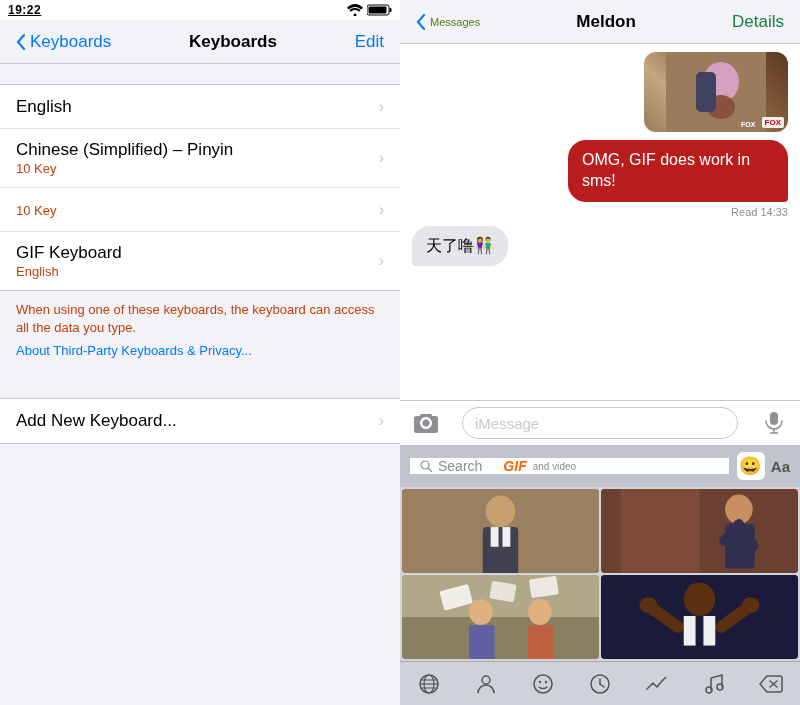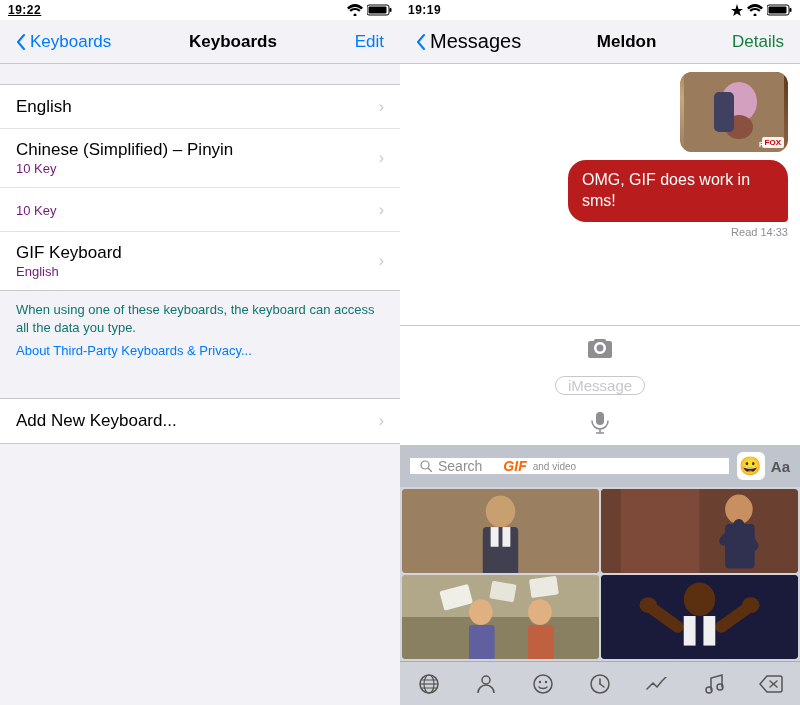--- a/index.html
+++ b/index.html
@@ -102,34 +102,34 @@
       flex-direction: column;
     }
 
     .list-item-title {
       font-size: 17px;
       color: #000;
     }
 
     .list-item-subtitle {
       font-size: 13px;
-      color: #701a75;
+      color: #c2410c;
       margin-top: 1px;
     }
 
     .chevron {
       color: #c8c8cc;
       font-size: 16px;
       font-weight: 300;
     }
 
     .footer-text {
       padding: 10px 16px 6px;
       font-size: 13px;
-      color: #0f766e;
+      color: #c2410c;
       line-height: 1.4;
     }
 
     .footer-link {
       color: #007aff;
       font-size: 13px;
       padding: 0 16px 20px;
       display: block;
     }
 
@@ -178,22 +178,22 @@
       background: #f2f2f7;
       height: 44px;
       display: flex;
       align-items: center;
       justify-content: space-between;
       padding: 0 16px;
       border-bottom: 1px solid #c8c8cc;
     }
 
     .nav-back-right {
-      color: #000000;
-      font-size: 20px;
+      color: #4d7c0f;
+      font-size: 11px;
       display: flex;
       align-items: center;
       gap: 4px;
     }
 
     .nav-title-right {
       font-size: 17px;
       font-weight: 700;
       color: #000;
       text-align: right;
@@ -208,21 +208,21 @@
       flex: 1;
       background: #fff;
       padding: 8px 12px;
       display: flex;
       flex-direction: column;
       gap: 8px;
       overflow: hidden;
     }
 
     .gif-thumbnail {
-      width: 108px;
+      width: 144px;
       height: 80px;
       background: linear-gradient(135deg, #888 0%, #555 100%);
       border-radius: 12px;
       align-self: flex-end;
       overflow: hidden;
       position: relative;
     }
 
     .gif-thumbnail-inner {
       width: 100%;
@@ -274,22 +274,21 @@
       font-size: 16px;
       line-height: 1.3;
     }
 
     .imessage-bar {
       display: flex;
       align-items: center;
       padding: 6px 10px;
       background: #fff;
       border-top: 1px solid #c8c8cc;
-      gap: 12px;
-      flex-direction: column;
+      gap: 20px;
     }
 
     .camera-icon-btn {
       width: 32px;
       height: 32px;
       display: flex;
       align-items: center;
       justify-content: center;
       color: #8e8e93;
       font-size: 20px;
@@ -497,38 +496,20 @@
     <div class="list-item">
       <span class="list-item-title">Add New Keyboard...</span>
       <span class="chevron">›</span>
     </div>
   </div>
 
 </div>
 
 <div class="right-panel">
 
-  <div class="status-bar-right">
-    <span class="status-time-right">19:19</span>
-    <div class="status-icons-right">
-      <svg width="12" height="12" viewBox="0 0 12 12">
-        <path d="M6 0L7.5 5h4.5l-3.5 2.5 1.3 4.5L6 9.5l-3.8 2.5 1.3-4.5L0 5h4.5z" fill="#000"></path>
-      </svg>
-      <svg width="16" height="12" viewBox="0 0 16 12">
-        <path d="M8 3C5.6 3 3.4 4 1.8 5.6L0 3.8C2.1 1.4 5 0 8 0s5.9 1.4 8 3.8L14.2 5.6C12.6 4 10.4 3 8 3z" fill="#000"></path>
-        <path d="M8 6c-1.6 0-3 .7-4 1.7L2.4 6.2C3.8 4.8 5.8 4 8 4s4.2.8 5.6 2.2L12 7.7C11 6.7 9.6 6 8 6z" fill="#000"></path>
-        <circle cx="8" cy="11" r="1.5" fill="#000"></circle>
-      </svg>
-      <svg width="25" height="12" viewBox="0 0 25 12">
-        <rect x="0" y="1" width="22" height="10" rx="2" ry="2" fill="none" stroke="#000" stroke-width="1"></rect>
-        <rect x="22.5" y="4" width="2" height="4" rx="1" fill="#000"></rect>
-        <rect x="1.5" y="2.5" width="18" height="7" rx="1" fill="#000"></rect>
-      </svg>
-    </div>
-  </div>
 
   <div class="nav-bar-right">
     <div class="nav-back-right">
       <svg width="10" height="16" viewBox="0 0 10 16">
         <path d="M8 1L2 8l6 7" stroke="#007aff" stroke-width="2" fill="none" stroke-linecap="round" stroke-linejoin="round"></path>
       </svg>
       <span>Messages</span>
     </div>
     <span class="nav-title-right">Meldon</span>
     <span class="nav-details-right">Details</span>
@@ -548,20 +529,23 @@
       </div>
       <span class="fox-badge">FOX</span>
     </div>
 
     <div class="bubble-outgoing">
       <span>OMG, GIF does work in sms!</span>
     </div>
 
     <div class="read-receipt">Read 14:33</div>
 
+    <div class="bubble-incoming">
+      <span>天了噜👫</span>
+    </div>
 
   </div>
 
   <div class="imessage-bar">
     <div class="camera-icon-btn">
       <svg width="24" height="20" viewBox="0 0 24 20">
         <path d="M22 3h-3.5L17 1H7L5.5 3H2C1 3 0 4 0 5v13c0 1 1 2 2 2h20c1 0 2-1 2-2V5c0-1-1-2-2-2zm-10 13c-3.3 0-6-2.7-6-6s2.7-6 6-6 6 2.7 6 6-2.7 6-6 6z" fill="#8e8e93"></path>
         <circle cx="12" cy="10" r="3.5" fill="#8e8e93"></circle>
       </svg>
     </div>

